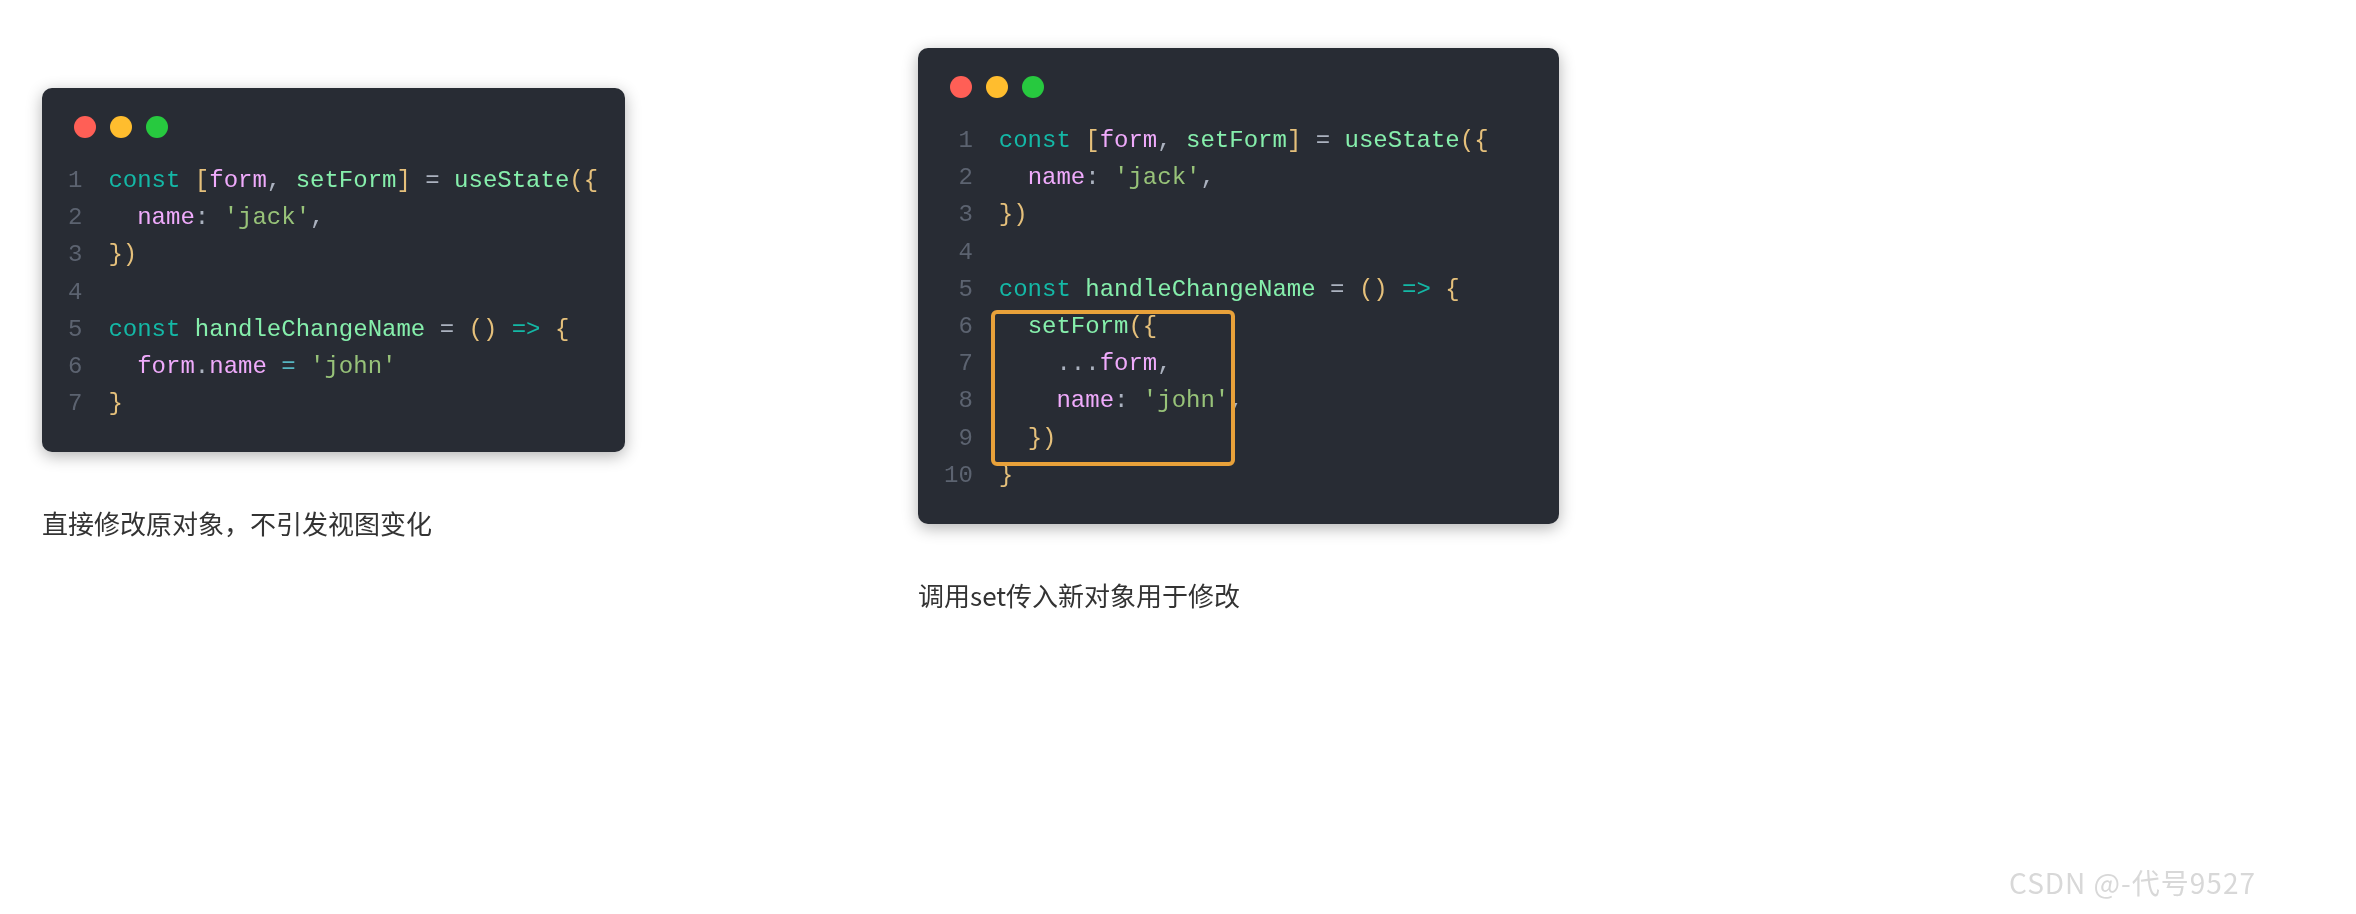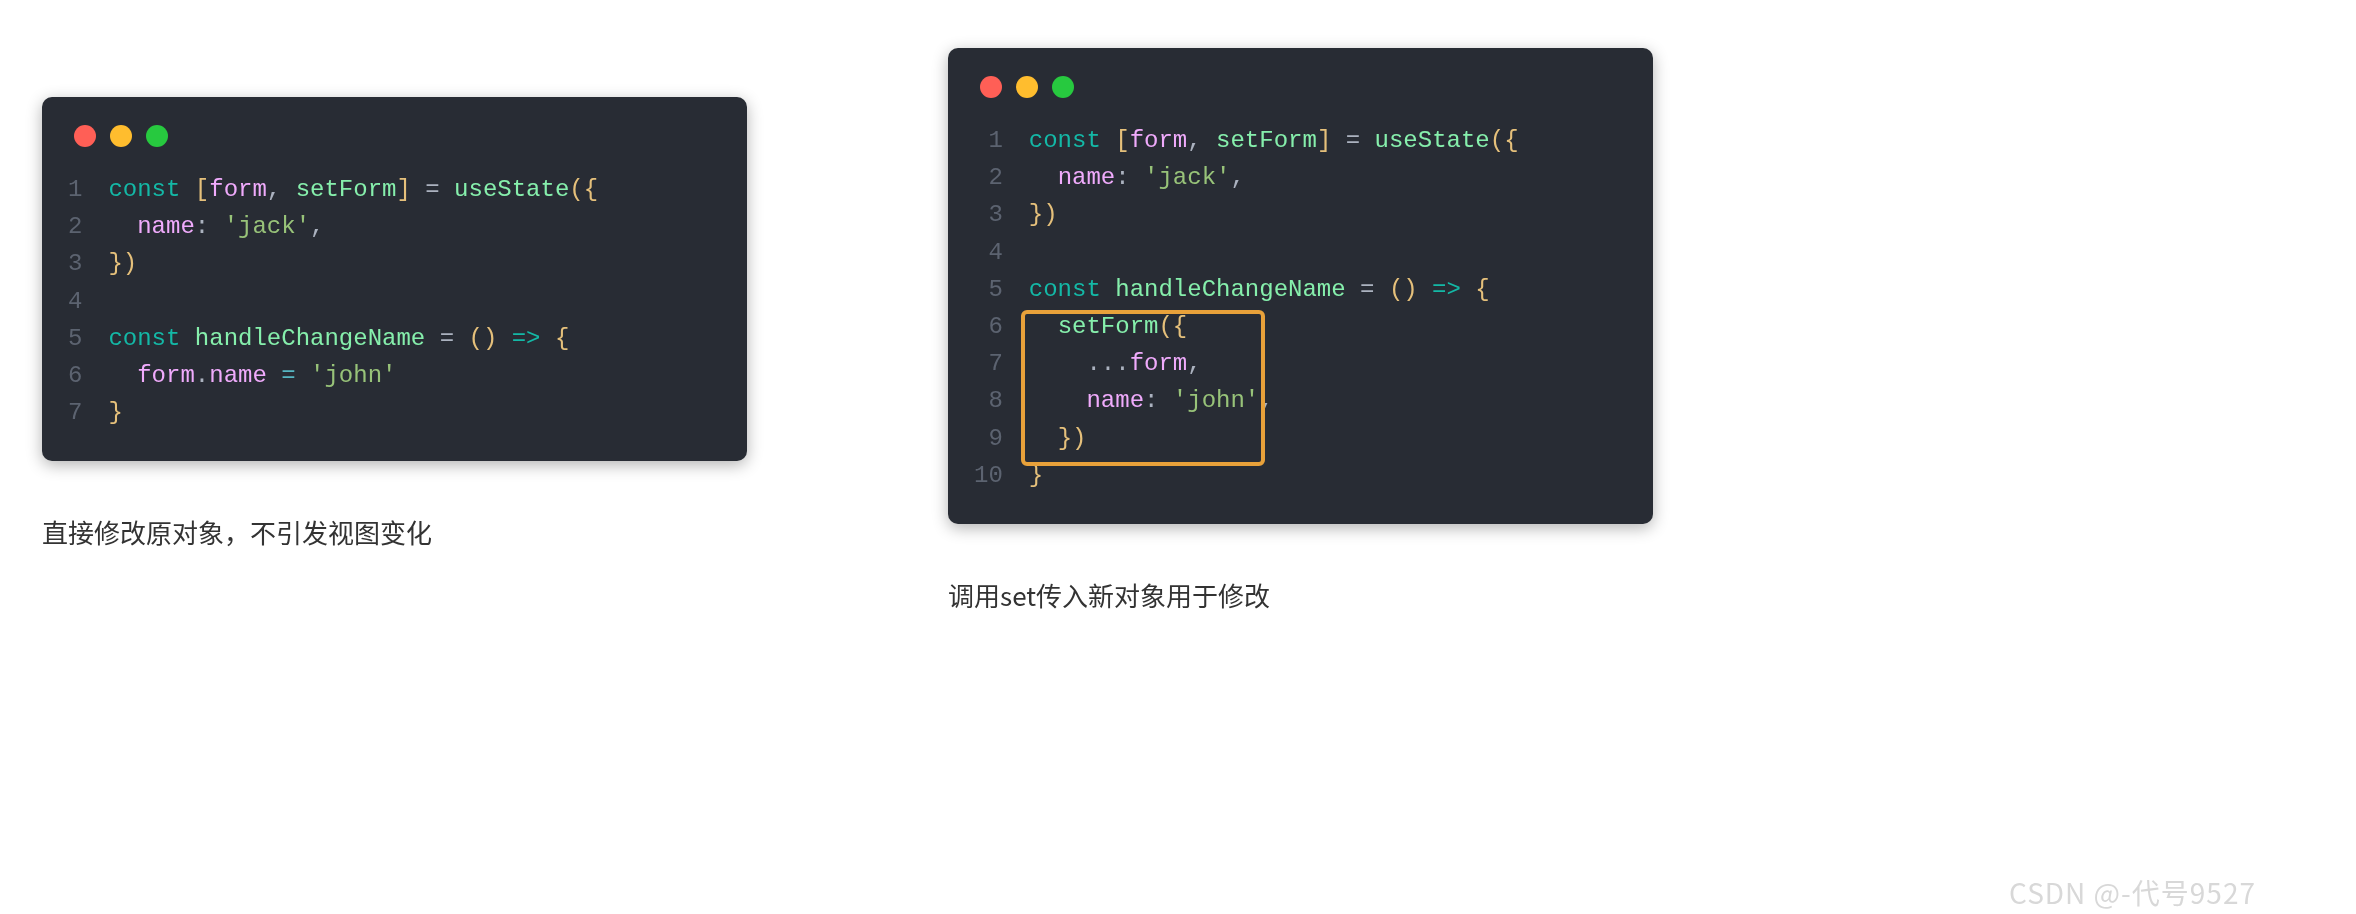--- a/index.html
+++ b/index.html
@@ -53,21 +53,21 @@
   .caption {
     color: #333;
     font-family: -apple-system, "PingFang SC", "Noto Sans CJK SC", "Microsoft YaHei", sans-serif;
     font-size: 26px;
     text-align: left;
     margin-top: 52px;
   }
   .watermark {
     position: absolute;
     right: 100px;
-    bottom: 2px;
+    bottom: 12px;
     color: #d8d8d8;
     font-family: -apple-system, "Noto Sans CJK SC", "Microsoft YaHei", sans-serif;
     font-size: 28px;
     letter-spacing: 1px;
   }
   .hl {
     position: absolute;
     border: 4px solid #e8a13a;
     border-radius: 6px;
     pointer-events: none;
@@ -76,21 +76,21 @@
   .tk-fn   { color: #86efac; }
   .tk-br   { color: #e5c07b; }
   .tk-pn   { color: #abb2bf; }
   .tk-var  { color: #f0abfc; }
   .tk-str  { color: #98c379; }
   .tk-op   { color: #56b6c2; }
 </style>
 </head>
 <body>
 
-<div class="panel" style="left:42px; top:97px; width:705px;">
+<div class="panel" style="left:42px; top:88px; width:583px;">
   <div class="editor">
     <div class="traffic">
       <div class="dot red"></div>
       <div class="dot yellow"></div>
       <div class="dot green"></div>
     </div>
     <div class="code">
       <div class="gutter"><span>1</span>
 <span>2</span>
 <span>3</span>
@@ -103,21 +103,21 @@
 <span class="tk-br">}</span><span class="tk-br">)</span>
 
 <span class="tk-kw">const</span> <span class="tk-fn">handleChangeName</span><span class="tk-pn"> = </span><span class="tk-br">(</span><span class="tk-br">)</span><span class="tk-kw"> =&gt; </span><span class="tk-br">{</span>
 <span>  </span><span class="tk-var">form</span><span class="tk-pn">.</span><span class="tk-var">name</span><span class="tk-op"> = </span><span class="tk-str">'</span><span class="tk-str">john</span><span class="tk-str">'</span>
 <span class="tk-br">}</span></div>
     </div>
   </div>
   <div class="caption">直接修改原对象，不引发视图变化</div>
 </div>
 
-<div class="panel" style="left:948px; top:48px; width:705px;">
+<div class="panel" style="left:918px; top:48px; width:641px;">
   <div class="editor">
     <div class="traffic">
       <div class="dot red"></div>
       <div class="dot yellow"></div>
       <div class="dot green"></div>
     </div>
     <div class="code">
       <div class="gutter"><span>1</span>
 <span>2</span>
 <span>3</span>

